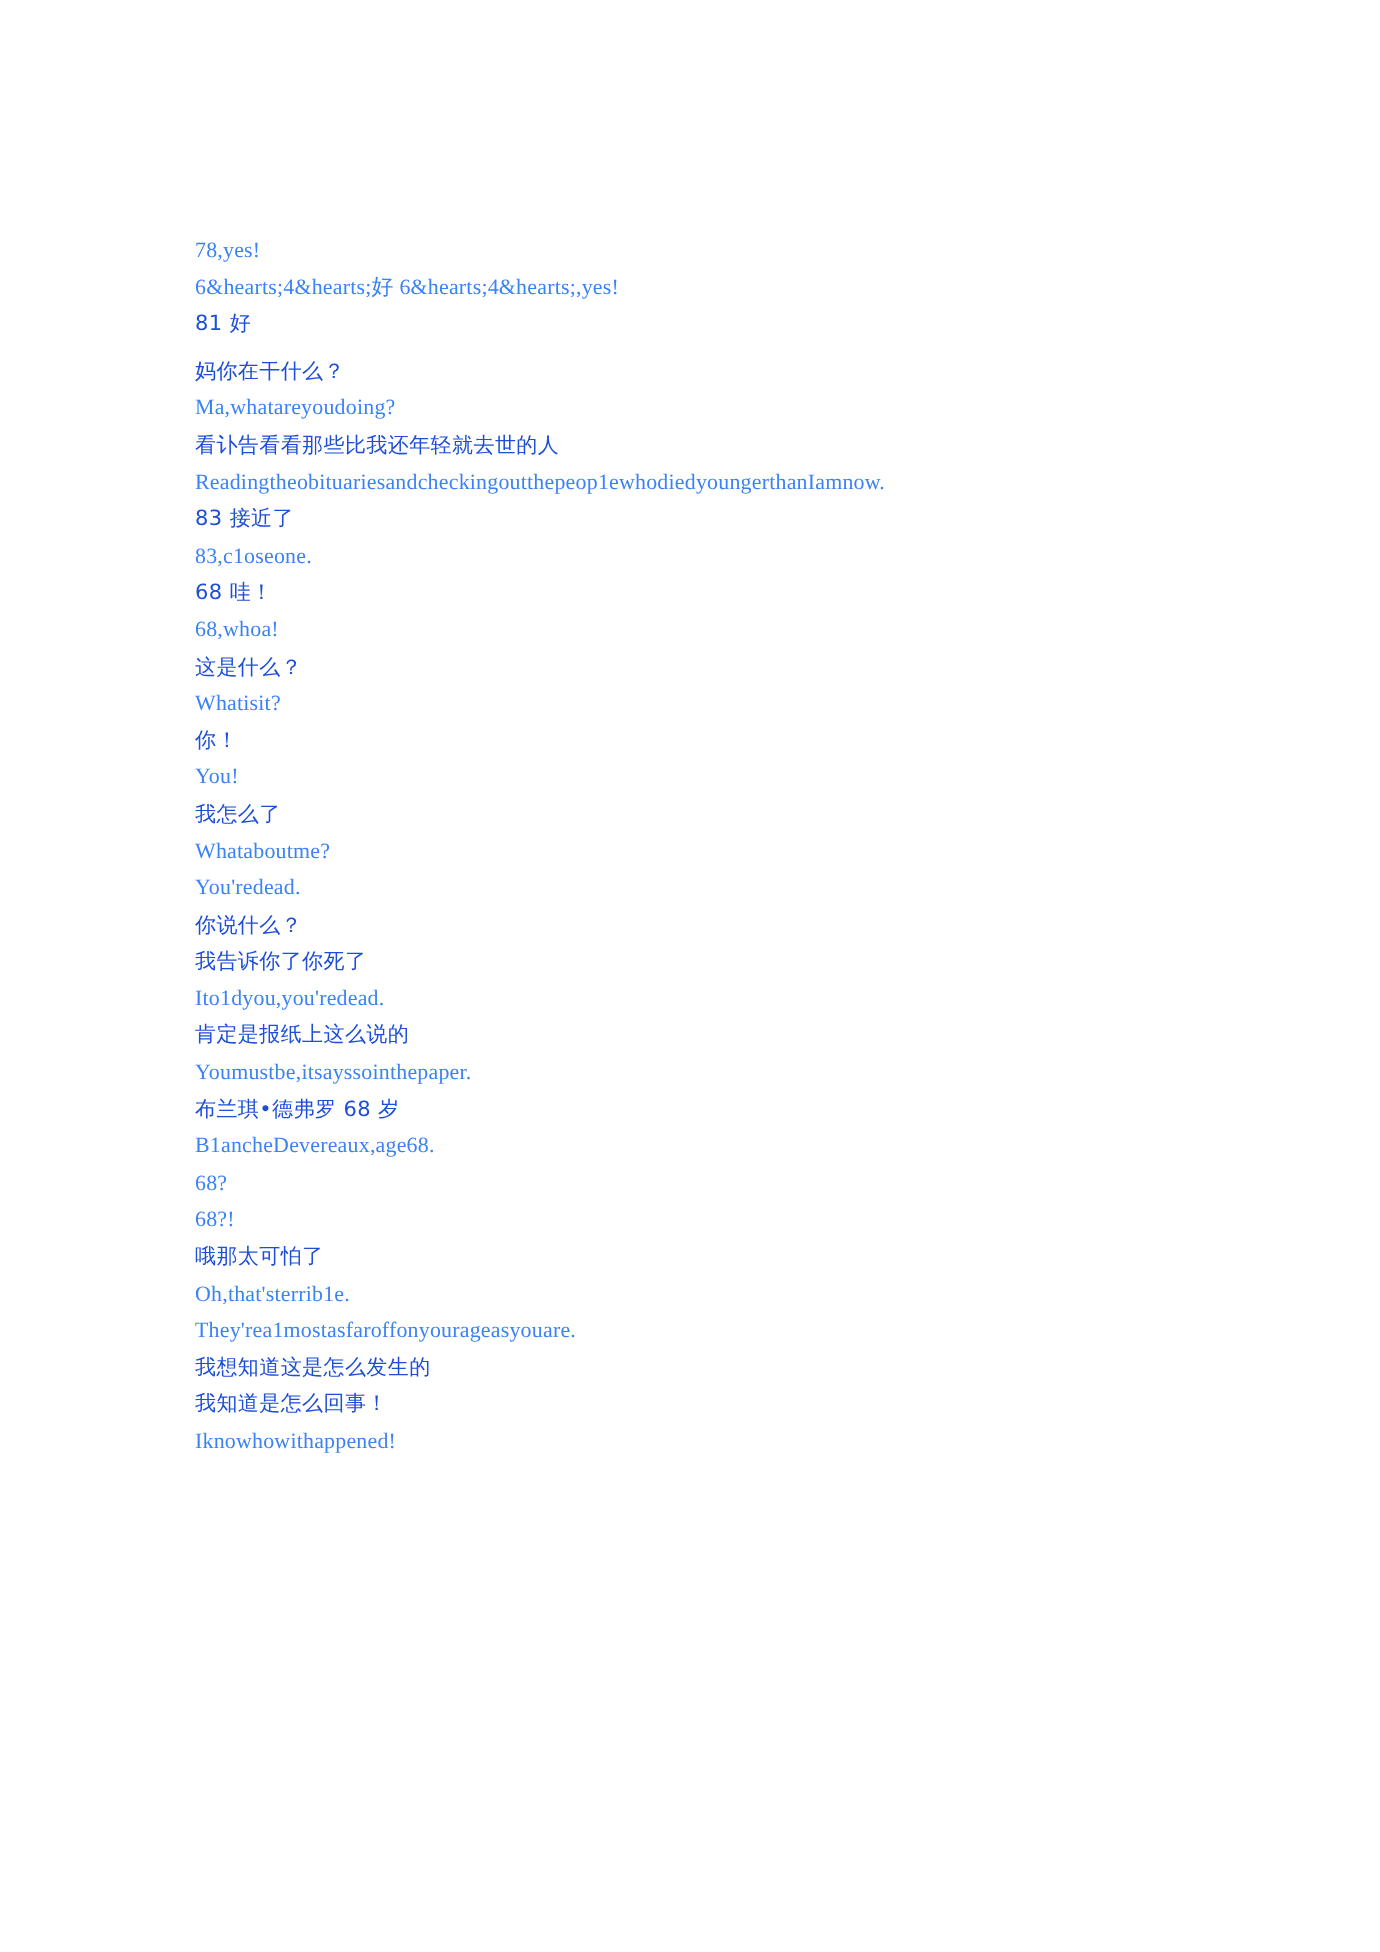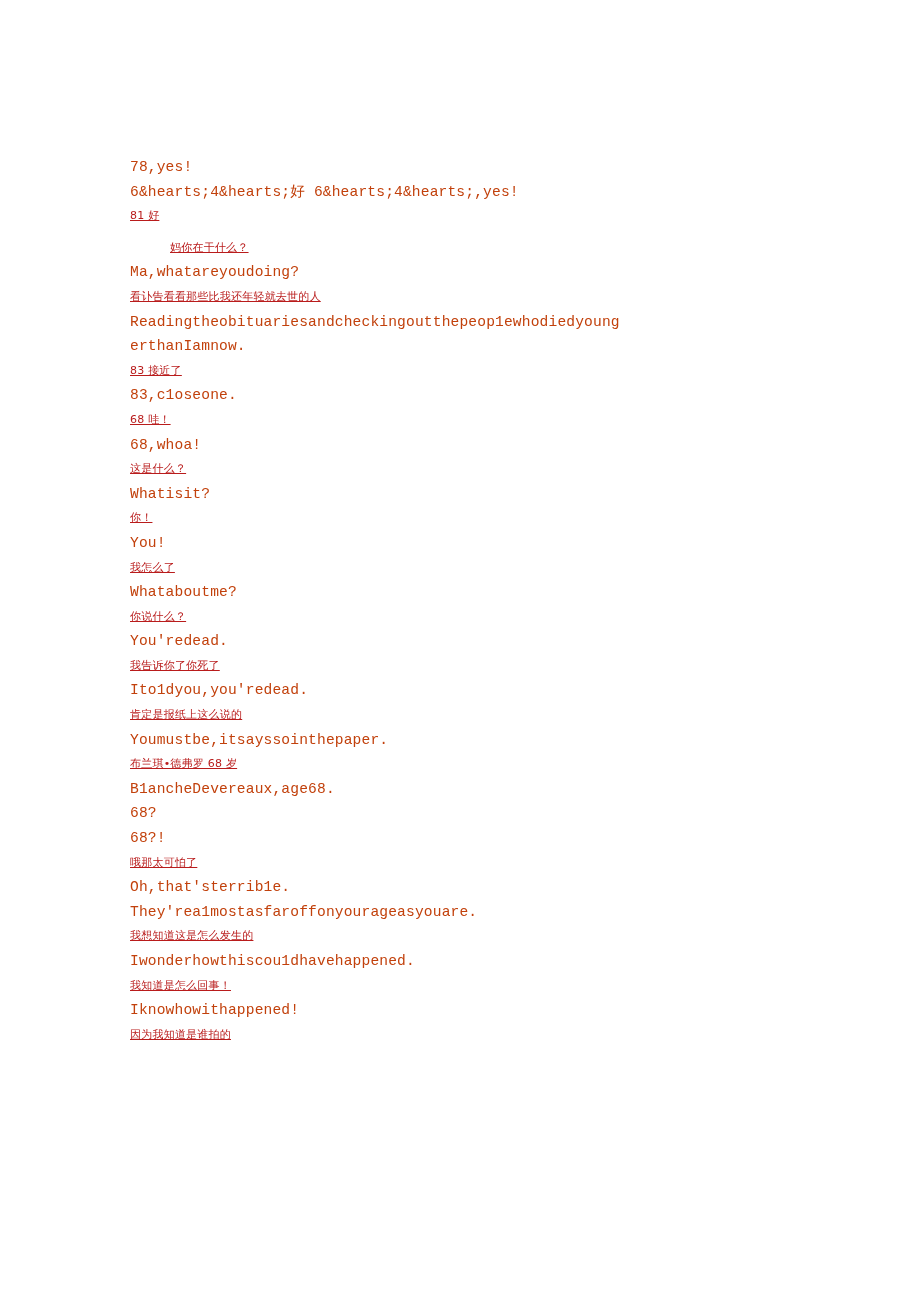--- a/index.html
+++ b/index.html
@@ -36,38 +36,36 @@
     font-size: 14.5px;
     line-height: 24.6px;
     white-space: pre-wrap;
     word-break: break-all;
     overflow-wrap: break-word;
     letter-spacing: 0.01em;
   }
 
   
   .line.en {
-    color: #c2410c;
-    font-family: Liberation Mono, monospace;
+    color: #3b82f6;
+    font-family: Liberation Serif, serif;
     font-size: 14.6px;
   }
 
   
   .line.zh {
-    color: #b91c1c;
+    color: #1d4ed8;
     font-family: "DejaVu Sans", "Liberation Sans", sans-serif;
-    font-size: 11px;
+    font-size: 14px;
     letter-spacing: 0.02em;
-    text-decoration: underline;
   }
 
   
   .line.gap-before {
     margin-top: 7px;
-    margin-left: 40px;
   }
 </style>
 </head>
 <body>
 
 <div id="doc-page">
   <div id="subtitle-transcript">
       <span class="line en">78,yes!</span>
       <span class="line en">6&amp;hearts;4&amp;hearts;好 6&amp;hearts;4&amp;hearts;,yes!</span>
       <span class="line zh">81 好</span>
@@ -78,32 +76,30 @@
       <span class="line zh">83 接近了</span>
       <span class="line en">83,c1oseone.</span>
       <span class="line zh">68 哇！</span>
       <span class="line en">68,whoa!</span>
       <span class="line zh">这是什么？</span>
       <span class="line en">Whatisit?</span>
       <span class="line zh">你！</span>
       <span class="line en">You!</span>
       <span class="line zh">我怎么了</span>
       <span class="line en">Whataboutme?</span>
+      <span class="line en">You'redead.</span>
       <span class="line zh">你说什么？</span>
-      <span class="line en">You'redead.</span>
       <span class="line zh">我告诉你了你死了</span>
       <span class="line en">Ito1dyou,you'redead.</span>
       <span class="line zh">肯定是报纸上这么说的</span>
       <span class="line en">Youmustbe,itsayssointhepaper.</span>
       <span class="line zh">布兰琪•德弗罗 68 岁</span>
       <span class="line en">B1ancheDevereaux,age68.</span>
       <span class="line en">68?</span>
       <span class="line en">68?!</span>
       <span class="line zh">哦那太可怕了</span>
       <span class="line en">Oh,that'sterrib1e.</span>
       <span class="line en">They'rea1mostasfaroffonyourageasyouare.</span>
       <span class="line zh">我想知道这是怎么发生的</span>
-      <span class="line en">Iwonderhowthiscou1dhavehappened.</span>
       <span class="line zh">我知道是怎么回事！</span>
       <span class="line en">Iknowhowithappened!</span>
-      <span class="line zh">因为我知道是谁拍的</span>
     </div>
 </div>
 
 </body></html>

